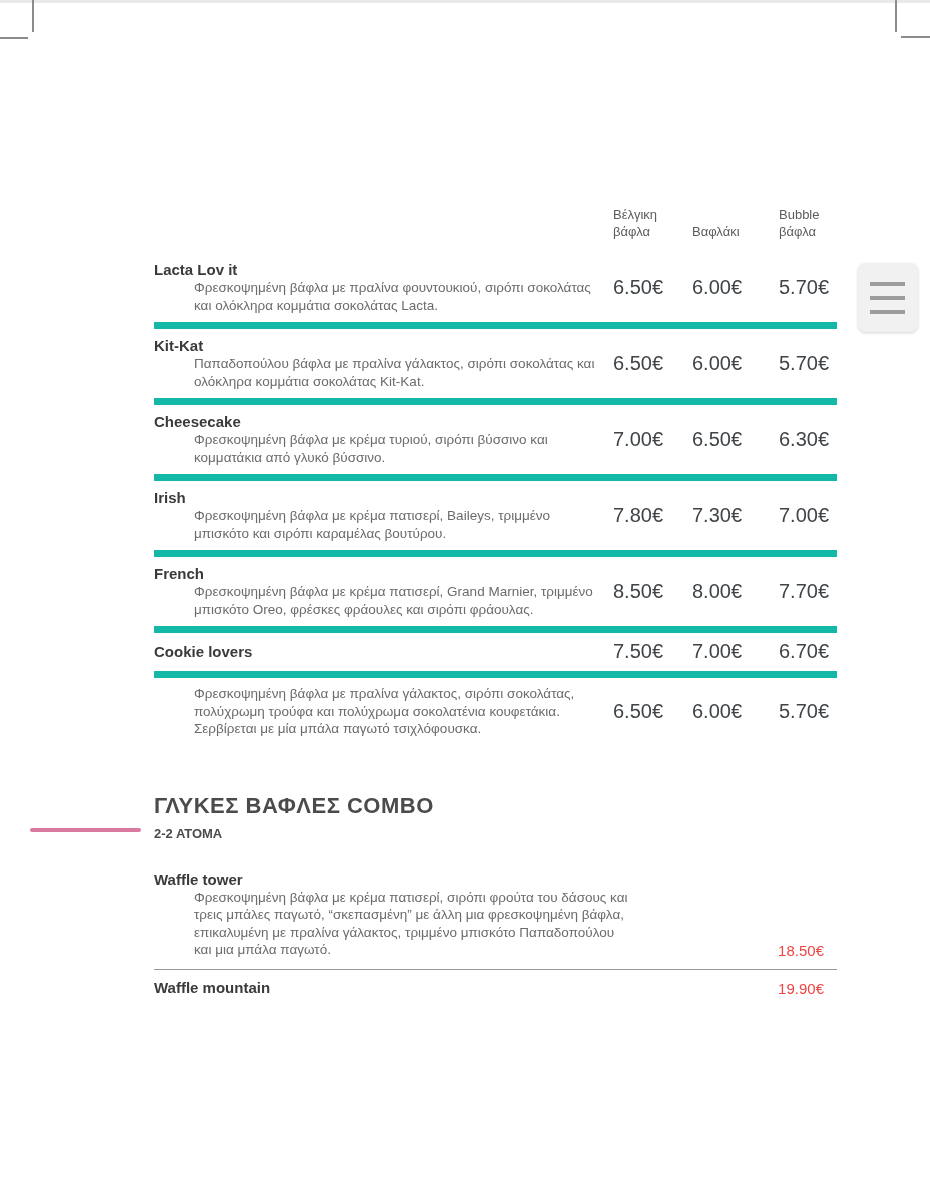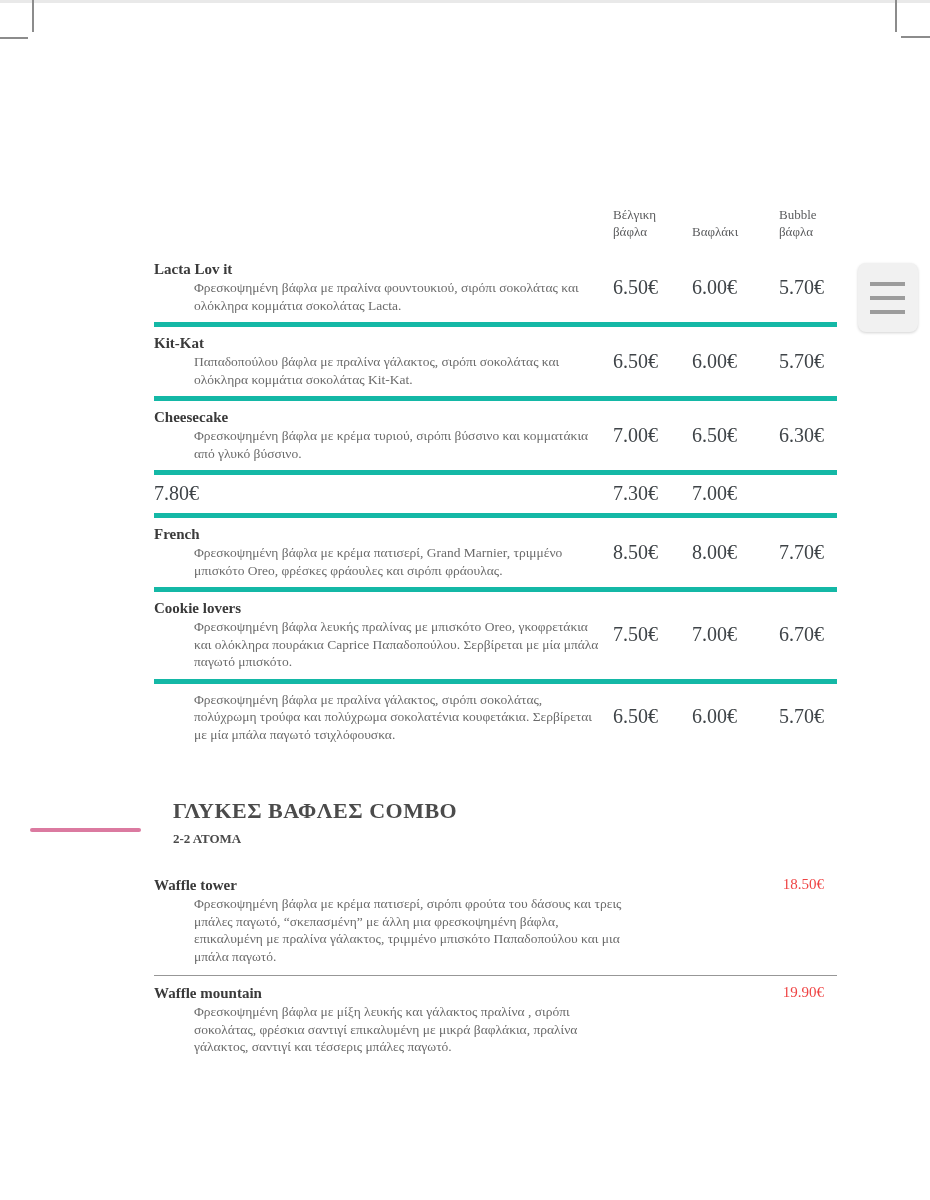--- a/index.html
+++ b/index.html
@@ -1,49 +1,49 @@
 <!DOCTYPE html>
 <html><head>
 <meta charset="utf-8">
 <style>
   html,body { margin:0; padding:0; background:#ffffff; }
   .page {
     position:relative; width:930px; height:1160px; background:#ffffff;
-    font-family:Liberation Serif, serif; overflow:hidden;
+    font-family:Liberation Sans, sans-serif; overflow:hidden;
   }
   .top-strip { position:absolute; top:0; left:0; width:930px; height:3px; background:#e9e9e9; }
   .crop { position:absolute; background:#8c8c8c; }
   .crop.tl-v { left:32px;  top:0;      width:2px;  height:32px; }
   .crop.tl-h { left:0;     top:37px;   width:28px; height:2px;  }
   .crop.tr-v { left:895px; top:0;      width:2px;  height:32px; }
   .crop.tr-h { left:901px; top:36px;   width:29px; height:2px;  }
   .crop.bl-h { left:0;     top:1170px; width:28px; height:2px;  }
   .crop.bl-v { left:32px;  top:1177px; width:2px;  height:23px; }
   .crop.br-h { left:901px; top:1170px; width:29px; height:2px;  }
   .crop.br-v { left:895px; top:1176px; width:2px;  height:24px; }
 
   .menu { position:absolute; left:154px; top:206px; width:683px; }
 
   .grid-row { display:grid; grid-template-columns:459px 79px 87px 58px; }
   .price-header { align-items:end; padding-bottom:13px; }
   .col-head { font-size:13px; line-height:17px; color:#5b5c5e; }
 
-  .item-row { align-items:center; padding:7px 0 8px; border-bottom:5px solid #14b8a6; }
+  .item-row { align-items:center; padding:7px 0 8px; border-bottom:7px solid #14b8a6; }
   .item-row.no-divider { border-bottom:none; }
   .item-name { font-size:15px; font-weight:bold; color:#3a3a3a; line-height:19px; }
   .item-desc { font-size:13.5px; color:#6b6b6b; line-height:17.5px; padding-right:6px;margin-left:40px; }
   .price { font-size:20px; color:#3f4448; }
 
-  .combo-header { margin-top:47px;margin-left:19px; }
+  .combo-header { margin-top:47px; }
   .combo-title { font-size:22px; font-weight:bold; color:#4b4b4b; letter-spacing:0.5px; line-height:26px; }
   .combo-subtitle { font-size:13px; font-weight:bold; color:#4b4b4b; margin-top:7px; }
   .accent-line { position:absolute; left:30px; top:828px; width:111px; height:3.5px; border-radius:2px; }
 
   .combo-list { margin-top:21px; }
-  .combo-row { display:flex; align-items:flex-start; padding:8px 0 10px; }
+  .combo-row { display:flex; align-items:flex-end; padding:8px 0 10px; }
   .combo-row.with-divider { border-bottom:1px solid #979797; }
   .combo-text { width:480px; }
   .combo-price { flex:1; text-align:right; padding-right:13px; font-size:15px; color:#ef4444; }
 
   .menu-btn {
     position:absolute; left:858px; top:263px; width:60px; height:69px;
     background:#f1f1f1; border-radius:8px; box-shadow:0 1px 3px rgba(0,0,0,0.18);
     cursor:pointer;
   }
   .menu-btn .bar { position:absolute; left:12px; width:35px; height:3.5px; background:#9c9c9c; }
@@ -102,39 +102,42 @@
         <div>
           <div class="item-name">Cheesecake</div>
           <div class="item-desc">Φρεσκοψημένη βάφλα με κρέμα τυριού, σιρόπι βύσσινο και κομματάκια από γλυκό βύσσινο.</div>
         </div>
         <div class="price">7.00€</div>
         <div class="price">6.50€</div>
         <div class="price">6.30€</div>
       </div>
 
       <div class="grid-row item-row">
+        <div>
+          <div class="item-name">Irish</div>
+          <div class="item-desc">Φρεσκοψημένη βάφλα με κρέμα πατισερί, Baileys, τριμμένο μπισκότο και σιρόπι καραμέλας βουτύρου.</div>
+        </div>
         <div class="price">7.80€</div>
         <div class="price">7.30€</div>
         <div class="price">7.00€</div>
       </div>
 
       <div class="grid-row item-row">
         <div>
           <div class="item-name">French</div>
           <div class="item-desc">Φρεσκοψημένη βάφλα με κρέμα πατισερί, Grand Marnier, τριμμένο μπισκότο Oreo, φρέσκες φράουλες και σιρόπι φράουλας.</div>
         </div>
         <div class="price">8.50€</div>
         <div class="price">8.00€</div>
         <div class="price">7.70€</div>
       </div>
 
       <div class="grid-row item-row">
         <div>
           <div class="item-name">Cookie lovers</div>
-          <div class="item-desc"> Φρεσκοψημένη βάφλα λευκής πραλίνας με μπισκότο Oreo, γκοφρετάκια και ολόκληρα πουράκια Caprice Παπαδοπούλου. Σερβίρεται με μία μπάλα παγωτό μπισκότο.</div>
         </div>
         <div class="price">7.50€</div>
         <div class="price">7.00€</div>
         <div class="price">6.70€</div>
       </div>
 
       <div class="grid-row item-row no-divider">
         <div>
           <div class="item-desc">Φρεσκοψημένη βάφλα με πραλίνα γάλακτος, σιρόπι σοκολάτας, πολύχρωμη τρούφα και πολύχρωμα σοκολατένια κουφετάκια. Σερβίρεται με μία μπάλα παγωτό τσιχλόφουσκα.</div>
         </div>
@@ -154,21 +157,20 @@
         <div class="combo-text">
           <div class="item-name">Waffle tower</div>
           <div class="item-desc">Φρεσκοψημένη βάφλα με κρέμα πατισερί, σιρόπι φρούτα του δάσους και τρεις μπάλες παγωτό, “σκεπασμένη” με άλλη μια φρεσκοψημένη βάφλα, επικαλυμένη με πραλίνα γάλακτος, τριμμένο μπισκότο Παπαδοπούλου και μια μπάλα παγωτό.</div>
         </div>
         <div class="combo-price">18.50€</div>
       </div>
 
       <div class="combo-row">
         <div class="combo-text">
           <div class="item-name">Waffle mountain</div>
-          <div class="item-desc">Φρεσκοψημένη βάφλα με μίξη λευκής και γάλακτος πραλίνα , σιρόπι σοκολάτας, φρέσκια σαντιγί επικαλυμένη με μικρά βαφλάκια, πραλίνα γάλακτος, σαντιγί και τέσσερις μπάλες παγωτό.</div>
         </div>
         <div class="combo-price">19.90€</div>
       </div>
     </div>
 
   </div>
 
   <div class="menu-btn">
     <span>
       <span class="bar b1"></span>

